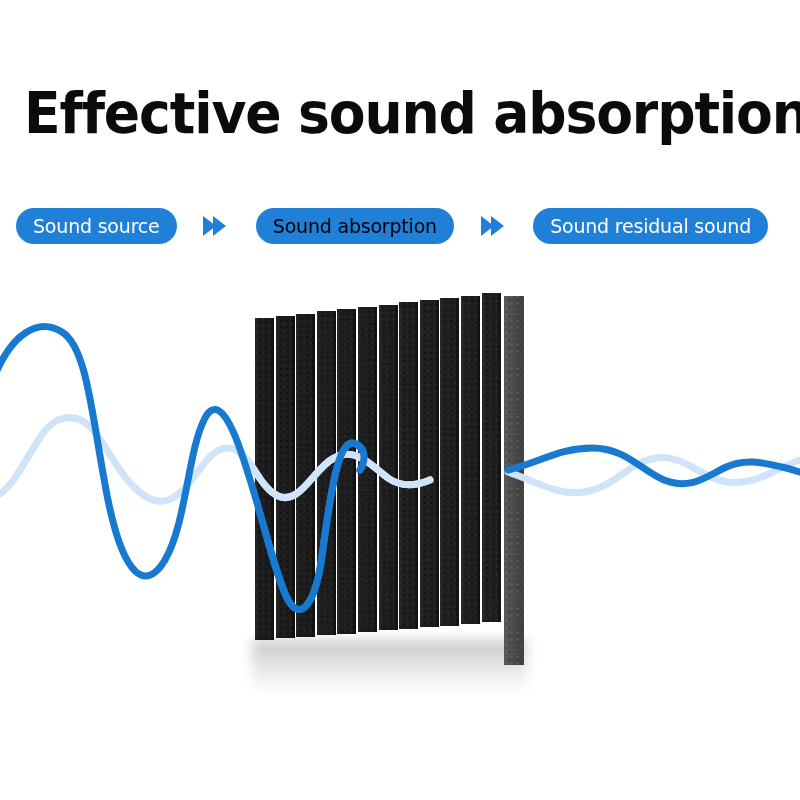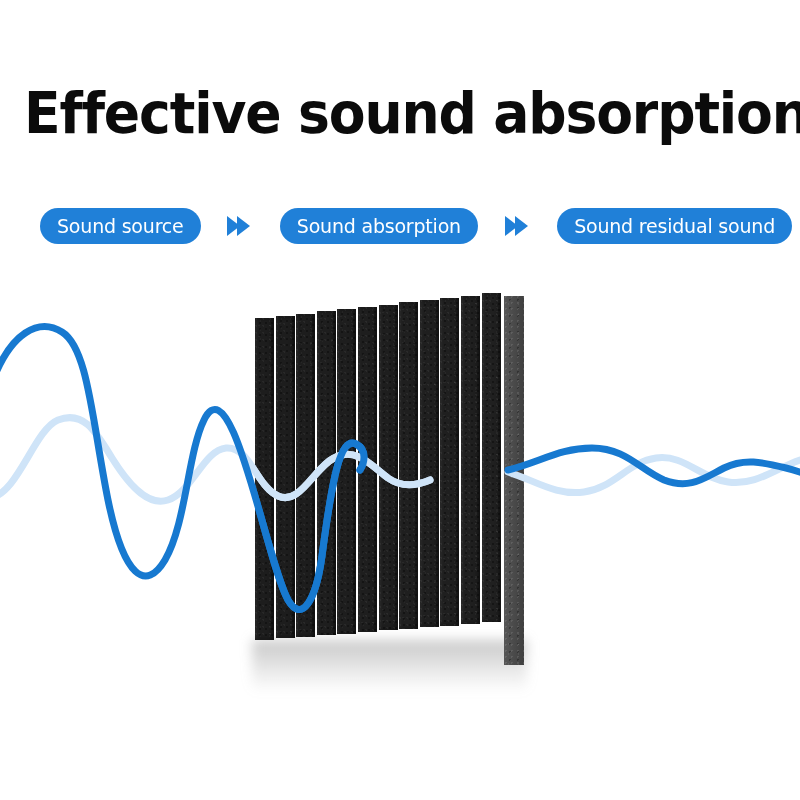--- a/index.html
+++ b/index.html
@@ -31,21 +31,21 @@
     letter-spacing: -1.2px;
     color: #0b0b0b;
     transform: scaleX(0.94);
     transform-origin: 50% 50%;
     white-space: nowrap;
   }
 
   
   #badge-row {
     position: absolute;
-    left: 40px;
+    left: 16px;
     top: 205px;
     width: 752px;
     height: 42px;
     display: flex;
     align-items: center;
     justify-content: space-between;
   }
   .pill {
     background: #2080d8;
     color: #ffffff;
@@ -151,21 +151,21 @@
 
     <div class="pill" style="background: rgb(32, 128, 216); color: rgb(255, 255, 255);">
       <span>Sound source</span>
     </div>
 
     <div class="chevrons">
       <span class="chev" style="border-left-color: rgb(32, 128, 216);"></span>
       <span class="chev" style="border-left-color: rgb(32, 128, 216);"></span>
     </div>
 
-    <div class="pill" style="background: rgb(32, 128, 216); color: #ffffff;">
+    <div class="pill" style="background: rgb(32, 128, 216); color: #000000;">
       <span>Sound absorption</span>
     </div>
 
     <div class="chevrons">
       <span class="chev" style="border-left-color: rgb(32, 128, 216);"></span>
       <span class="chev" style="border-left-color: rgb(32, 128, 216);"></span>
     </div>
 
     <div class="pill" style="background: rgb(32, 128, 216); color: rgb(255, 255, 255);">
       <span>Sound residual sound</span>

